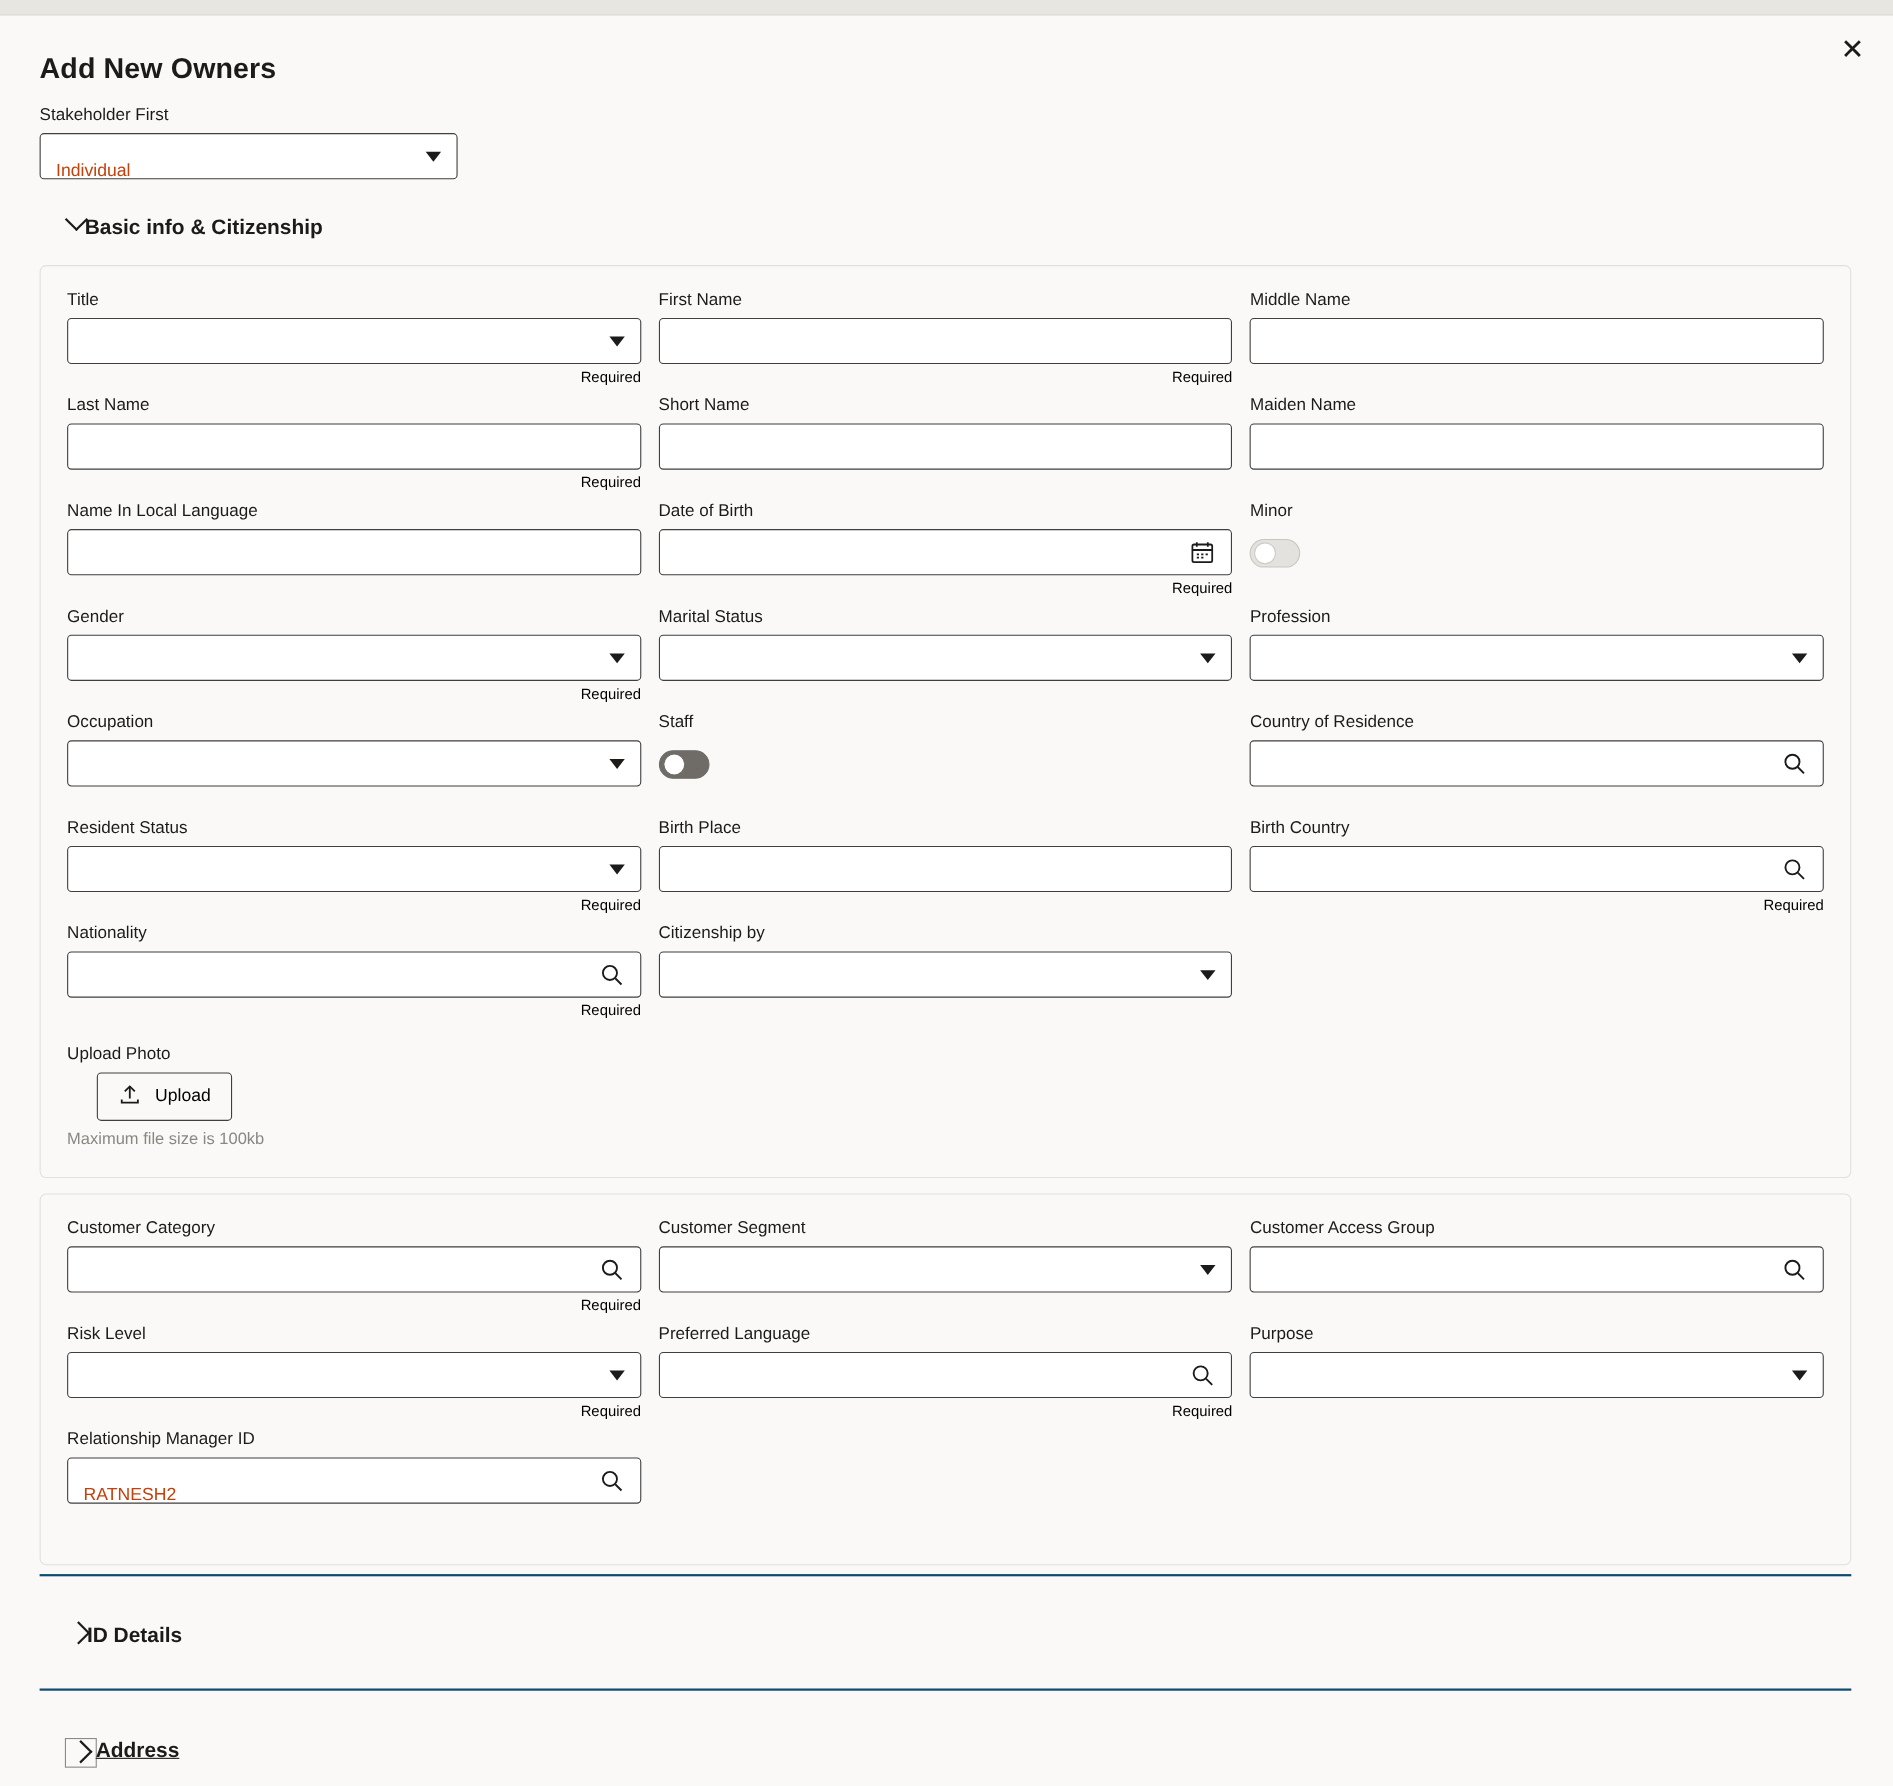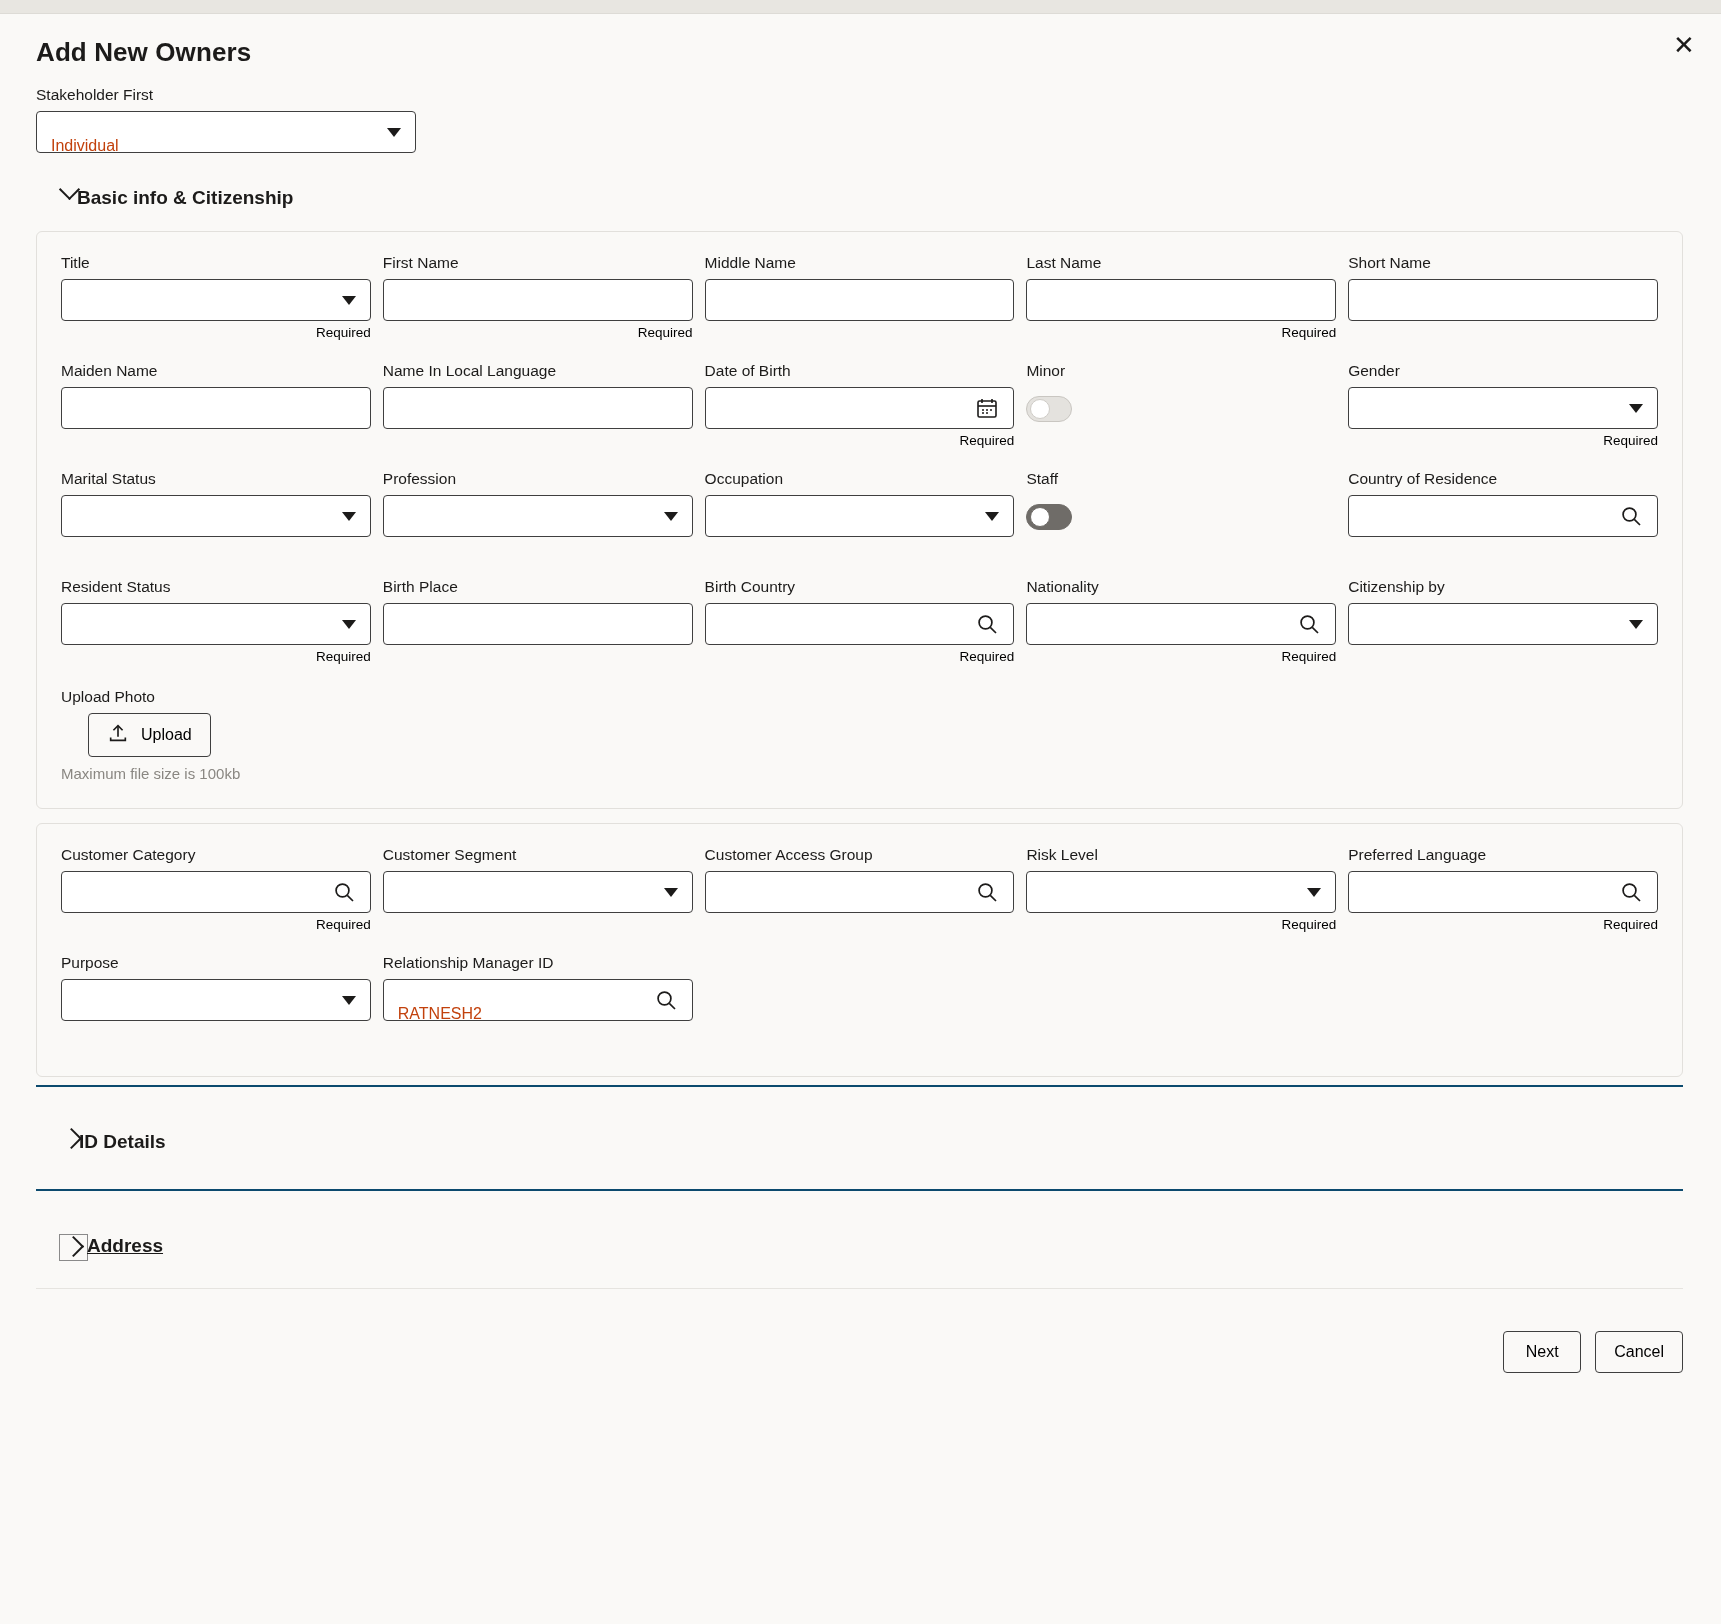--- a/index.html
+++ b/index.html
@@ -35,21 +35,21 @@
     cursor: pointer;
     line-height: 1;
     background: none; border: none;
   }
   .content {
     padding: 34px 38px 0 36px;
   }
   h1.title {
     font-size: 26px;
     font-weight: bold;
-    margin: 3px 0 18px 0;
+    margin: 13px 0 18px 0;
     letter-spacing: 0.1px;
   }
   .field-label {
     font-size: 15.5px;
     color: #1c1b1a;
     margin-bottom: 7px;
     display: block;
   }
   .stakeholder-wrap { width: 380px; margin-bottom: 26px; }
   .ctrl {
@@ -96,23 +96,22 @@
 
   .card {
     border: 1px solid #e2e0dc;
     border-radius: 6px;
     background: #faf9f7;
     padding: 22px 24px 26px 24px;
     margin-top: 14px;
   }
   .grid {
     display: grid;
-    grid-template-columns: repeat(5, 1fr);
+    grid-template-columns: repeat(3, 1fr);
     column-gap: 16px;
-    gap: 12px;
   }
   .cell { padding-bottom: 8px; min-height: 86px; }
   .req {
     font-size: 13.5px;
     color: #000000;
     text-align: right;
     margin-top: 4px;
     height: 17px;
   }
   .req.empty { visibility: hidden; }

